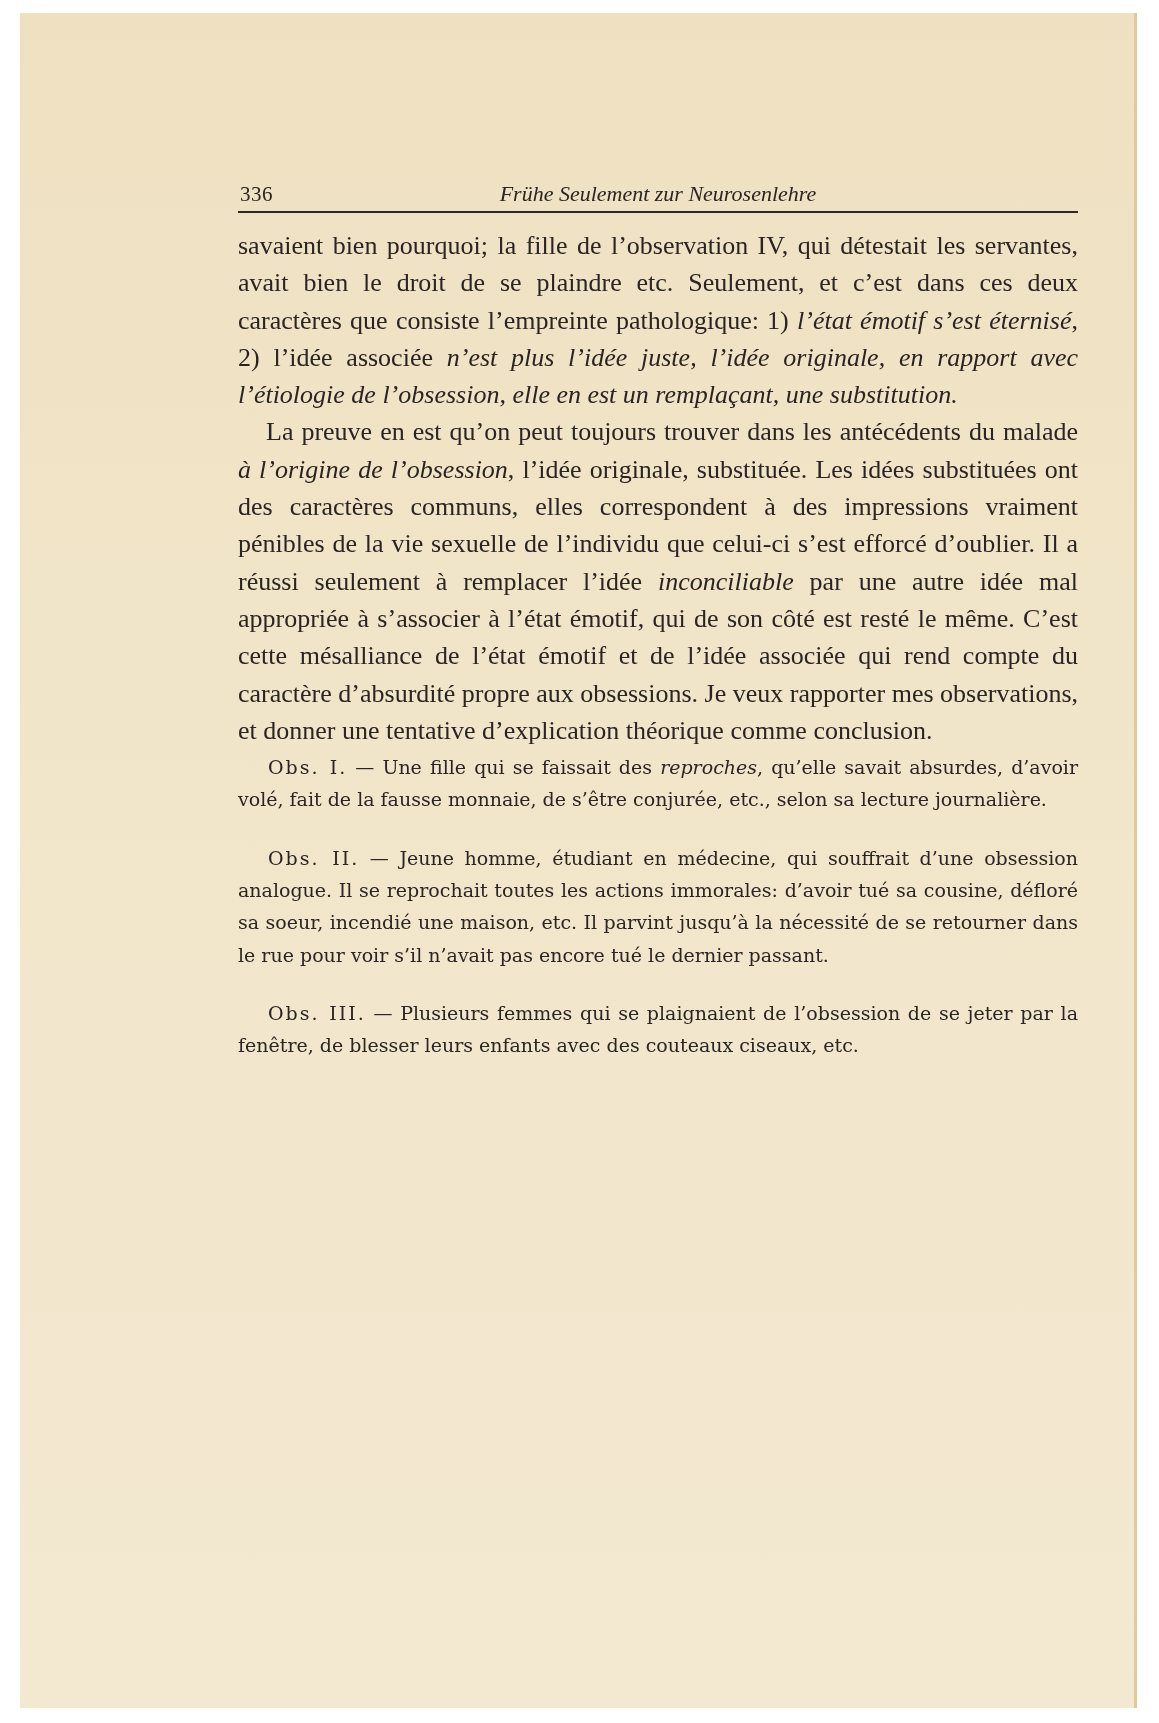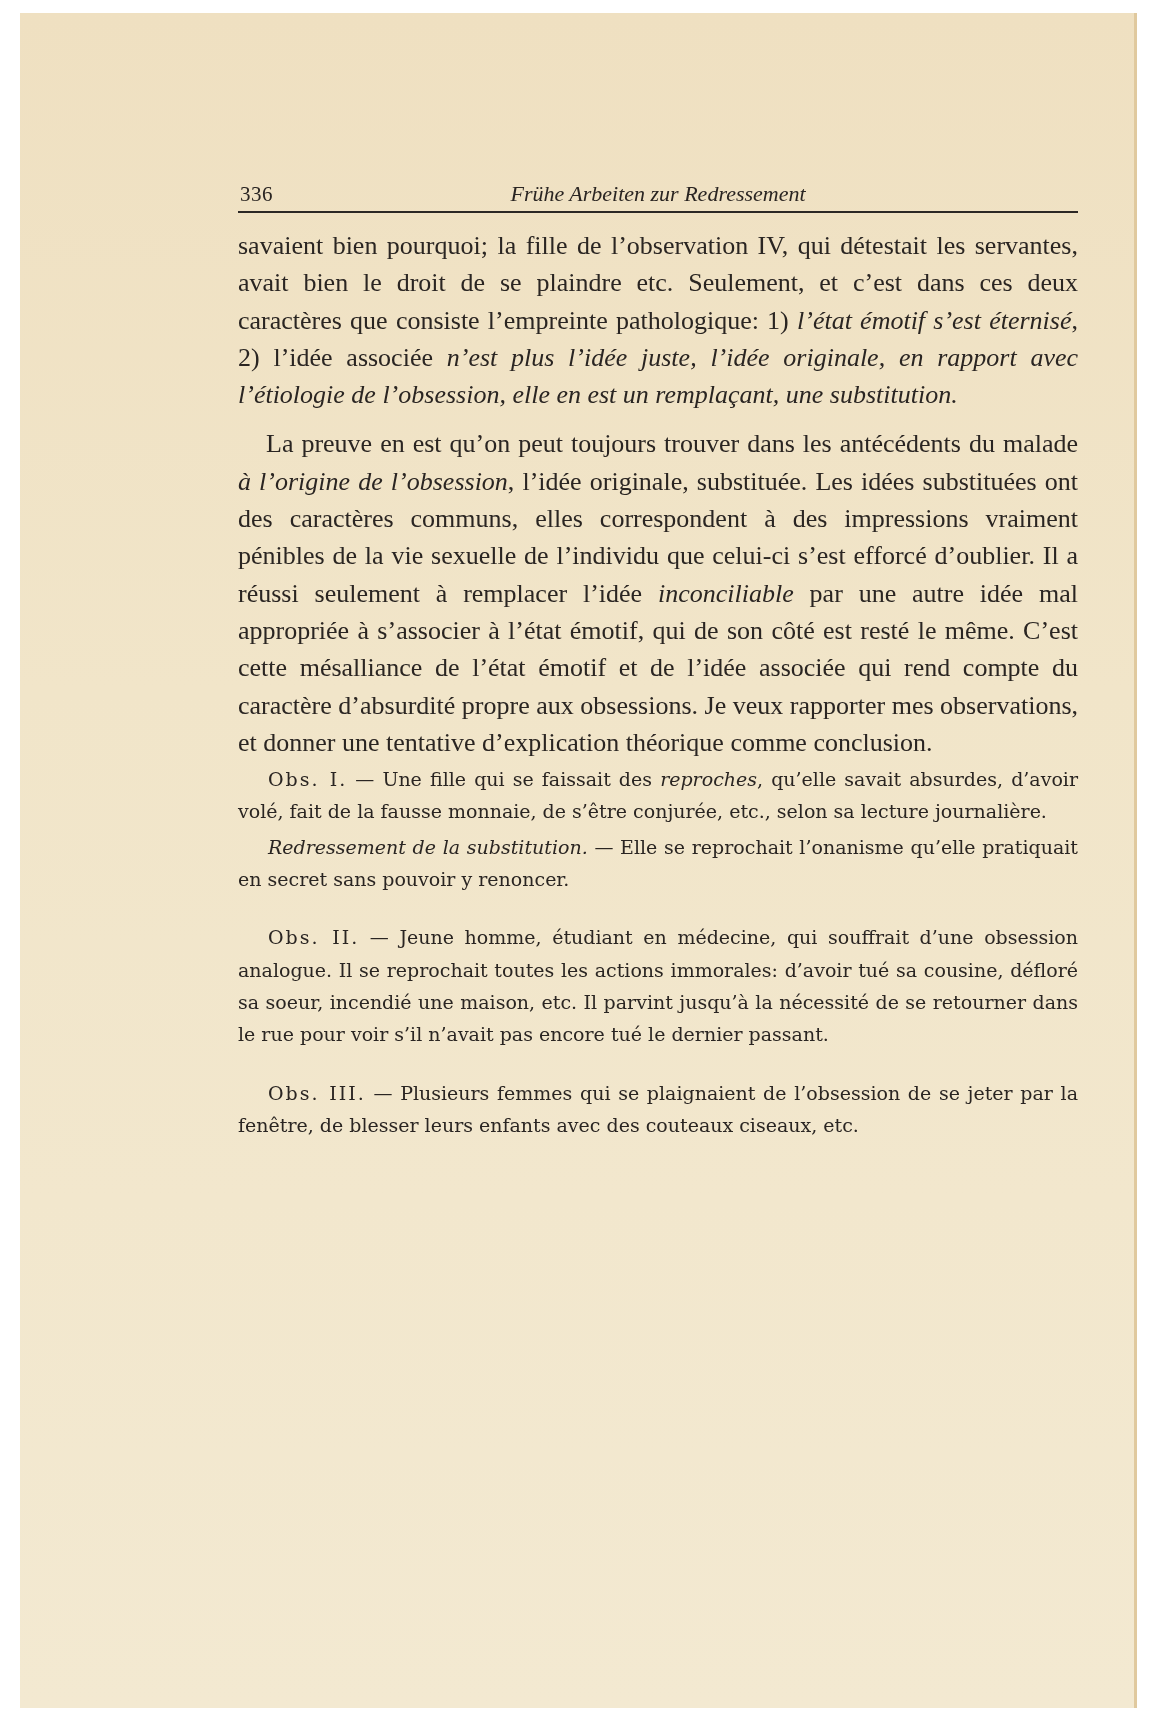--- a/index.html
+++ b/index.html
@@ -26,51 +26,50 @@
     position: absolute; left: 0; right: 0; top: 0; text-align: center;
     font-style: italic; font-size: 22px;
   }
   .body-text { margin-top: 14px; }
   .p-main {
     font-family: "Liberation Serif", "DejaVu Serif", serif;
     font-size: 26px; line-height: 37.3px;
     text-align: justify; margin: 0;
   }
   .p-main.indent { text-indent: 28px; }
-  .p-main + .p-main { margin-top: 12px; }
+  .p-main + .p-main { margin-top: 0; }
   .p-small {
     font-family: "DejaVu Serif", "Liberation Serif", serif;
     font-size: 19px; line-height: 32.3px;
     text-align: justify; margin: 0; text-indent: 30px;
   }
   .gap-lg { margin-top: 2px; }
   .gap-sm { margin-top: 3px; }
   .gap-md { margin-top: 26px; }
   .spaced { letter-spacing: 2px; }
   em { font-style: italic; }
 </style>
 </head>
 <body>
 
 <div class="page">
   <div class="content">
 
     <div class="running-head">
       <span class="page-number">336</span>
-      <span class="running-title">Frühe Arbeiten zur Redressement</span>
+      <span class="running-title">Frühe Seulement zur Neurosenlehre</span>
     </div>
 
     <div class="body-text">
       <p class="p-main"><span>savaient bien pourquoi; la fille de l’observation IV, qui détestait les servantes, avait bien le droit de se plaindre etc. Seulement, et c’est dans ces deux caractères que consiste l’empreinte pathologique: 1) </span><em>l’état émotif s’est éternisé</em><span>, 2) l’idée associée </span><em>n’est plus l’idée juste, l’idée originale, en rapport avec l’étiologie de l’obsession, elle en est un remplaçant, une substitution.</em></p>
 
       <p class="p-main indent"><span>La preuve en est qu’on peut toujours trouver dans les antécédents du malade </span><em>à l’origine de l’obsession</em><span>, l’idée originale, substituée. Les idées substituées ont des caractères communs, elles correspondent à des impressions vraiment pénibles de la vie sexuelle de l’individu que celui-ci s’est efforcé d’oublier. Il a réussi seulement à remplacer l’idée </span><em>inconciliable</em><span> par une autre idée mal appropriée à s’associer à l’état émotif, qui de son côté est resté le même. C’est cette mésalliance de l’état émotif et de l’idée associée qui rend compte du caractère d’absurdité propre aux obsessions. Je veux rapporter mes observations, et donner une tentative d’explication théorique comme conclusion.</span></p>
 
       <p class="p-small gap-lg"><span class="spaced">Obs. I.</span><span> — </span><span>Une fille qui se faissait des </span><em>reproches</em><span>, qu’elle savait absurdes, d’avoir volé, fait de la fausse monnaie, de s’être conjurée, etc., selon sa lecture journalière.</span></p>
 
-      <p class="p-small gap-sm"><em>Redressement de la substitution.</em><span> — Elle se reprochait l’onanisme qu’elle pratiquait en secret sans pouvoir y renoncer.</span></p>
 
 
       <p class="p-small gap-md"><span class="spaced">Obs. II.</span><span> — </span><span>Jeune homme, étudiant en médecine, qui souffrait d’une obsession analogue. Il se reprochait toutes les actions immorales: d’avoir tué sa cousine, défloré sa soeur, incendié une maison, etc. Il parvint jusqu’à la nécessité de se retourner dans le rue pour voir s’il n’avait pas encore tué le dernier passant.</span></p>
 
 
       <p class="p-small gap-md"><span class="spaced">Obs. III.</span><span> — </span><span>Plusieurs femmes qui se plaignaient de l’obsession de se jeter par la fenêtre, de blesser leurs enfants avec des couteaux ciseaux, etc.</span></p>
     </div>
   </div>
 </div>
 

